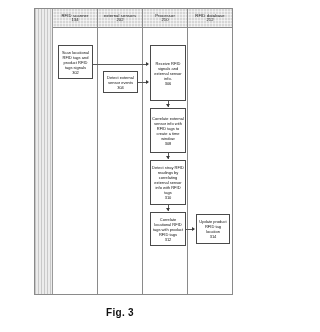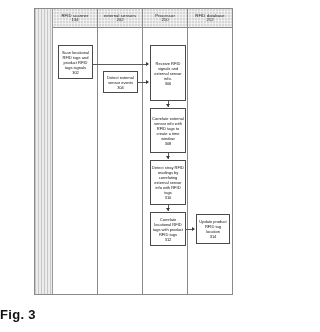--- a/index.html
+++ b/index.html
@@ -174,21 +174,22 @@
     border-right: 2.2px solid transparent;
     border-top: 3.4px solid #3a3a3a;
   }
 
   
   .fig-caption {
     position: absolute;
     left: 0;
     top: 307px;
     width: 240px;
-    font-size: 13px;
+    text-align: center;
+    font-size: 10px;
     font-weight: bold;
     color: #111111;
     letter-spacing: 0.3px;
   }
 </style>
 </head>
 <body>
 
 <div class="figure-sheet">
 

